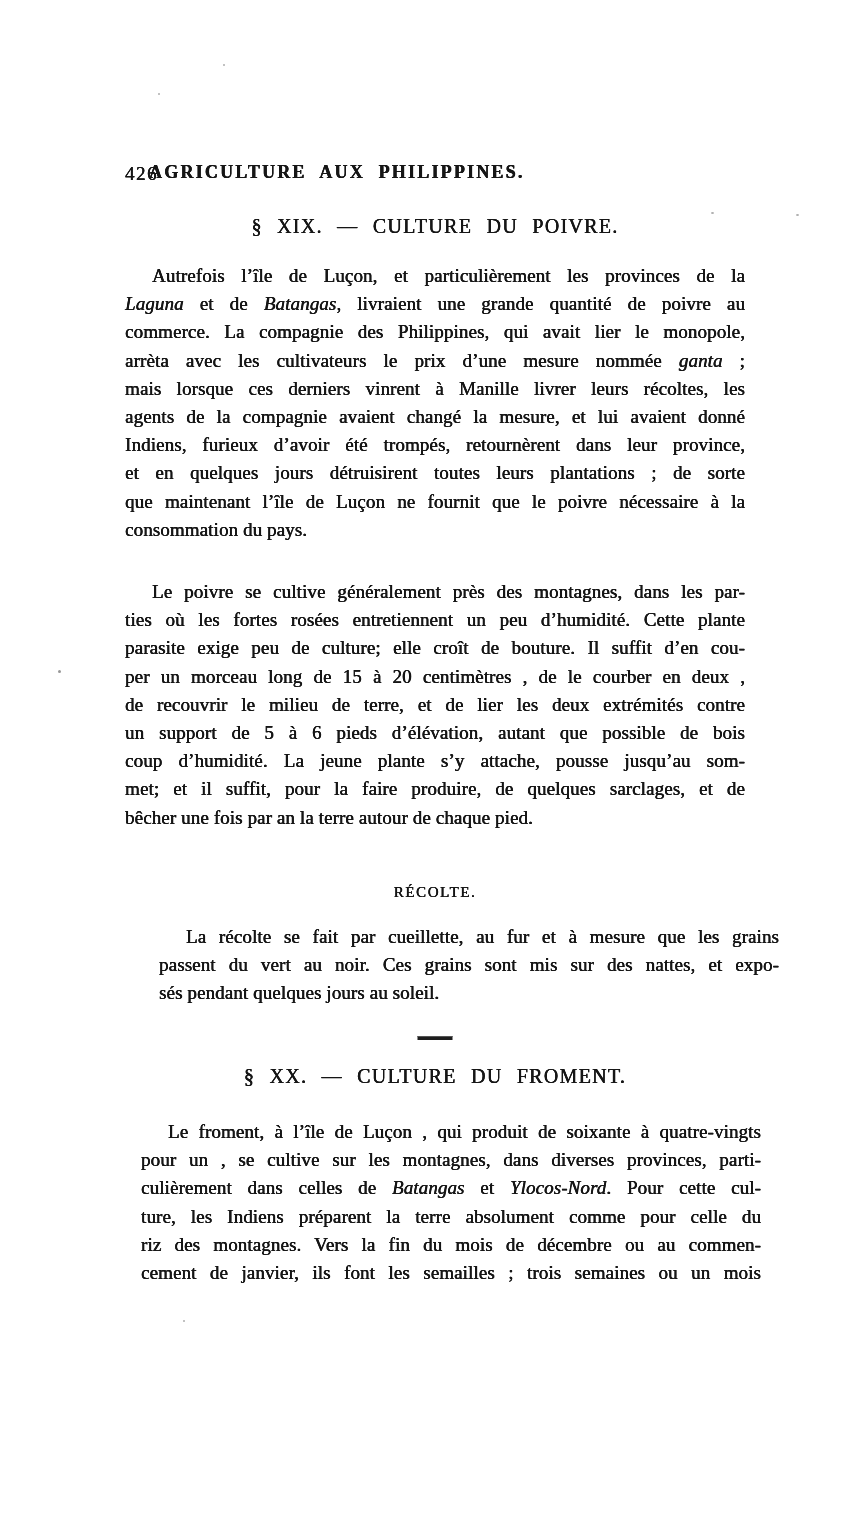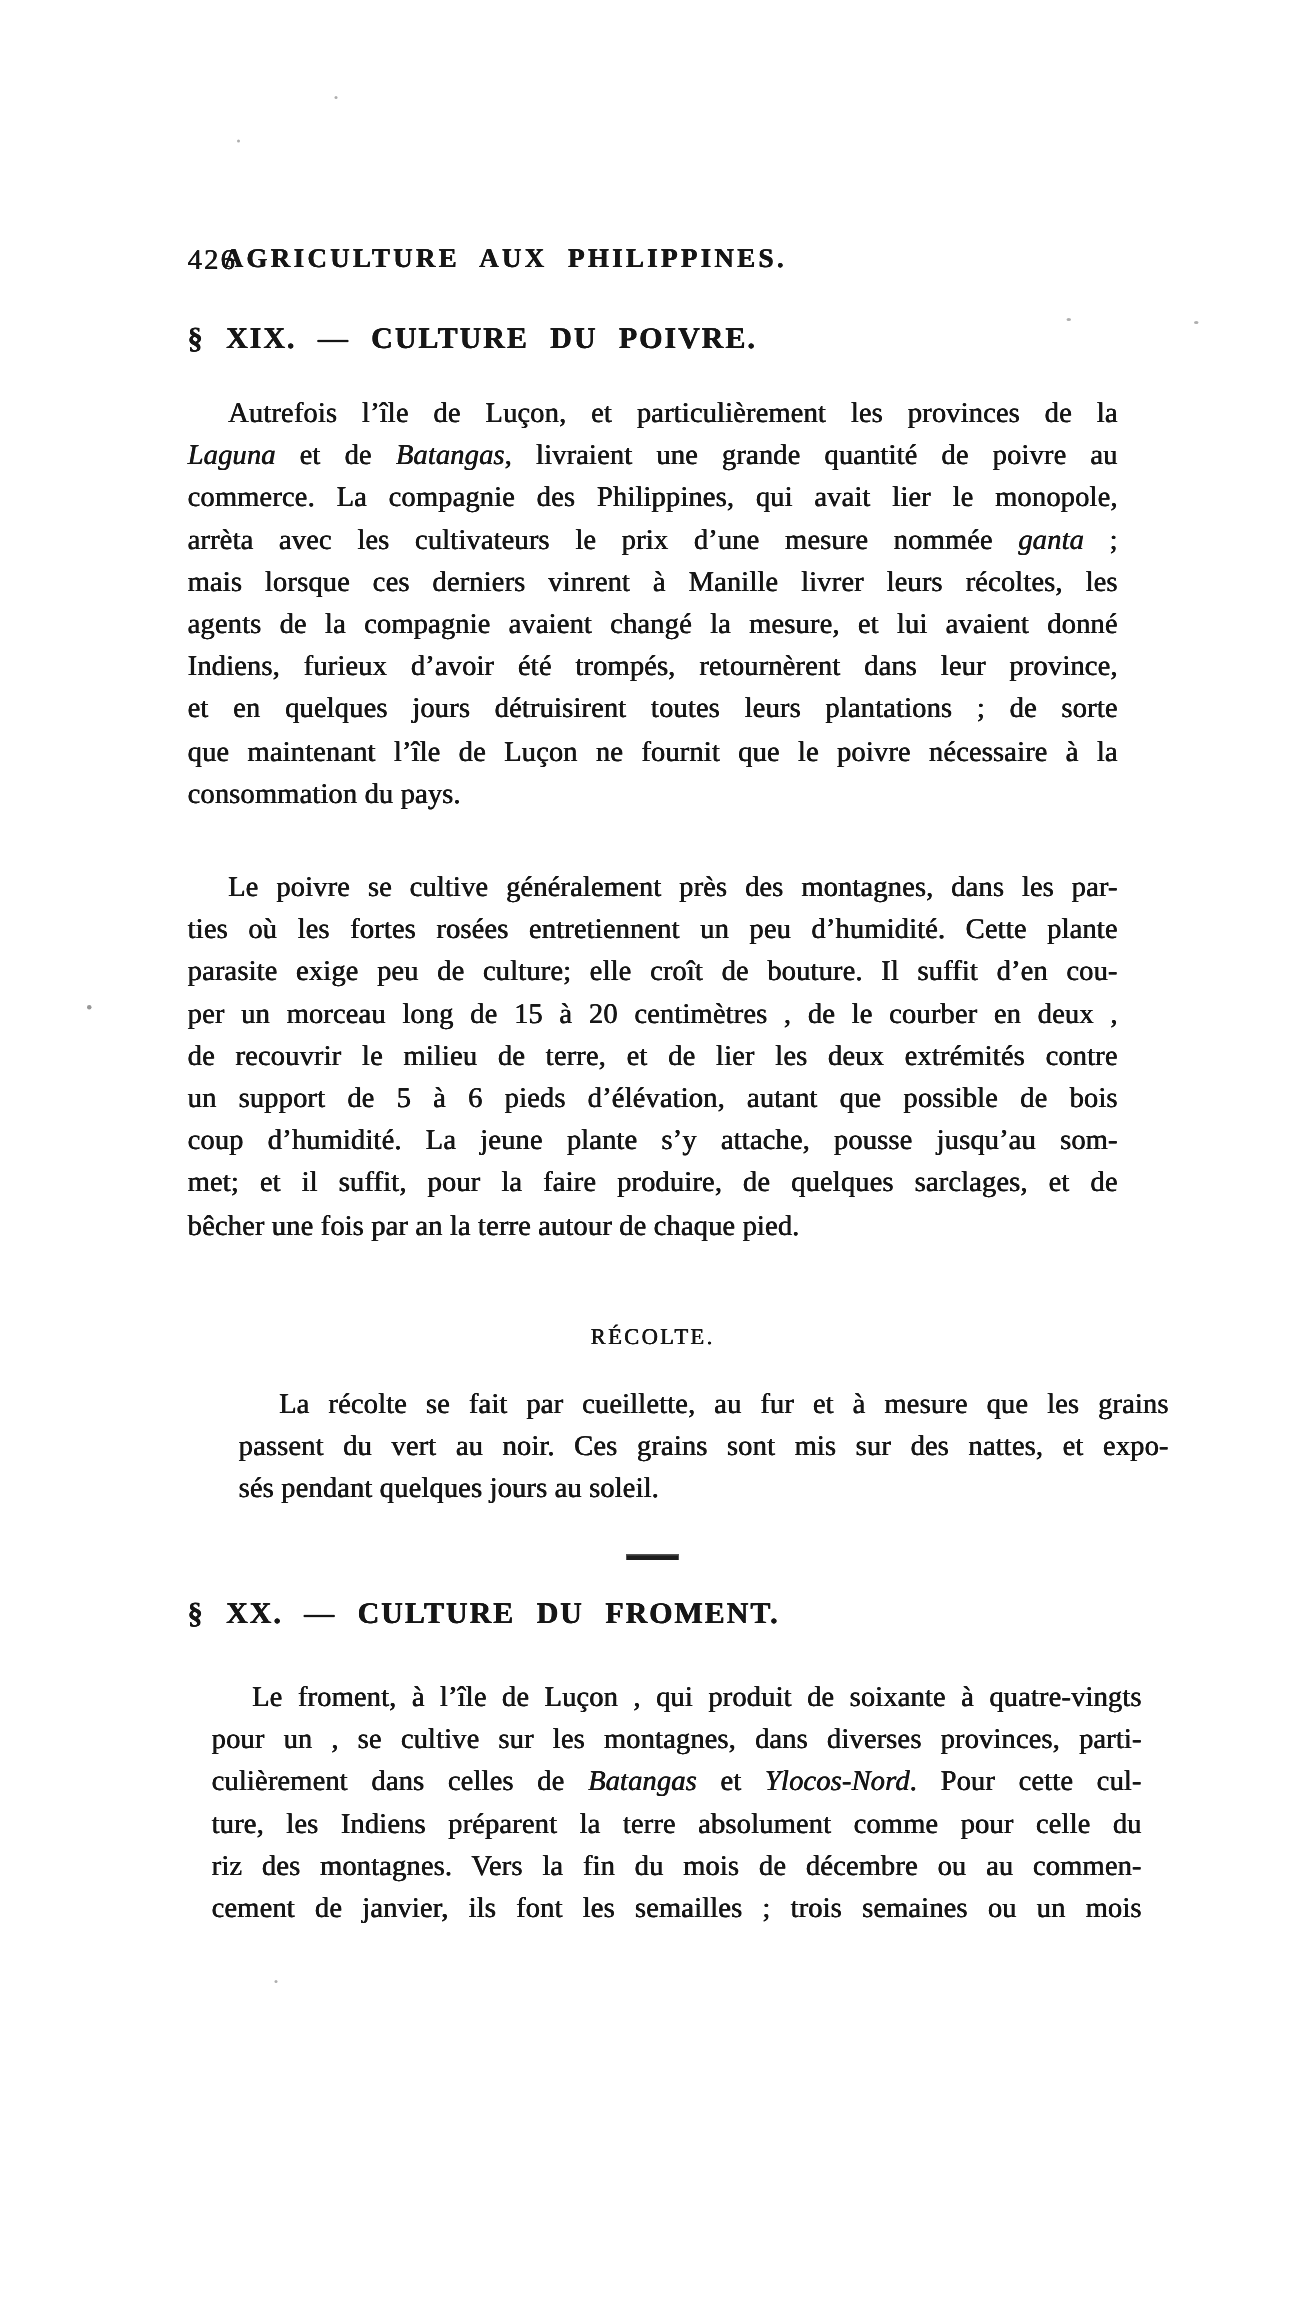--- a/index.html
+++ b/index.html
@@ -25,21 +25,22 @@
     font-size: 19px; font-weight: 400; letter-spacing: 1.5px;
   }
   .running-title {
     text-align: left; padding-left: 24px;
     font-size: 18px; font-weight: 700;
     letter-spacing: 2.2px; word-spacing: 7px;
   }
 
   
   .section-title {
-    font-size: 20px; font-weight: 700;
+    text-align: center;
+    font-size: 20px; font-weight: 400;
     letter-spacing: 1.3px; word-spacing: 8px;
   }
   .h-xix { top: 215px; }
   .h-xx  { top: 1065px; }
 
   .sub-title {
     top: 884px; text-align: center;
     font-size: 15px; font-weight: 400;
     letter-spacing: 1.6px;
   }

